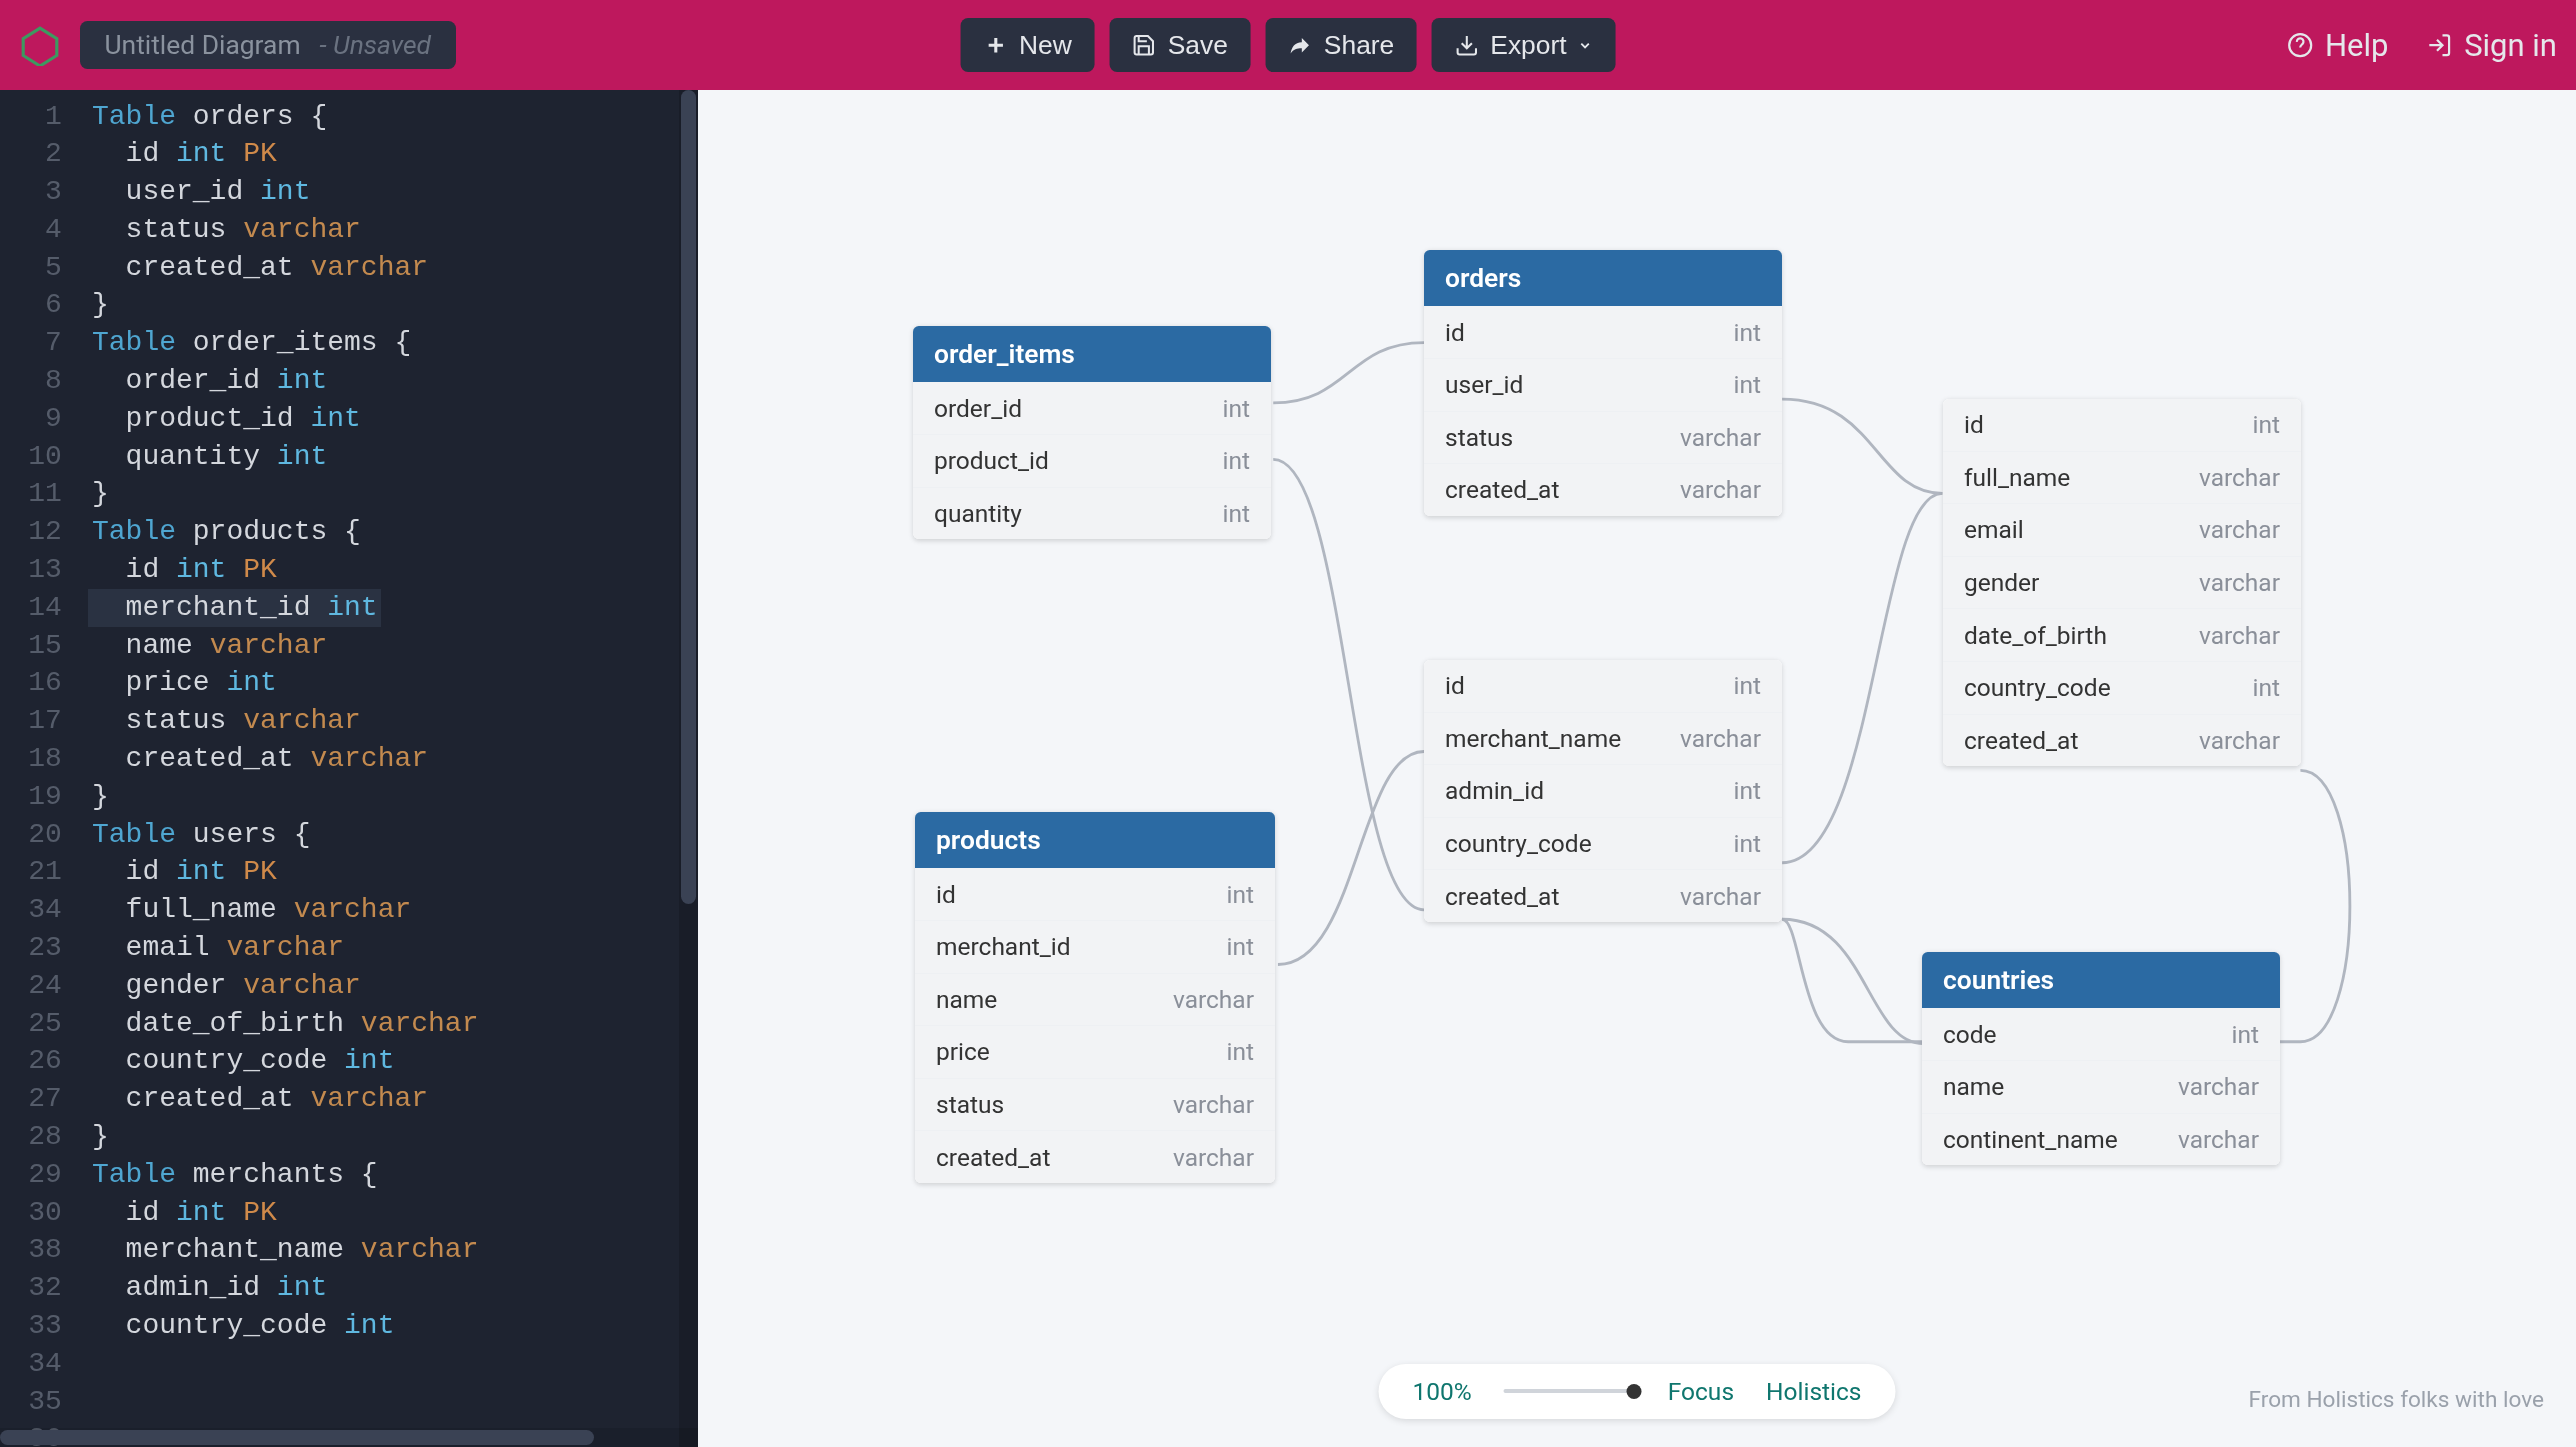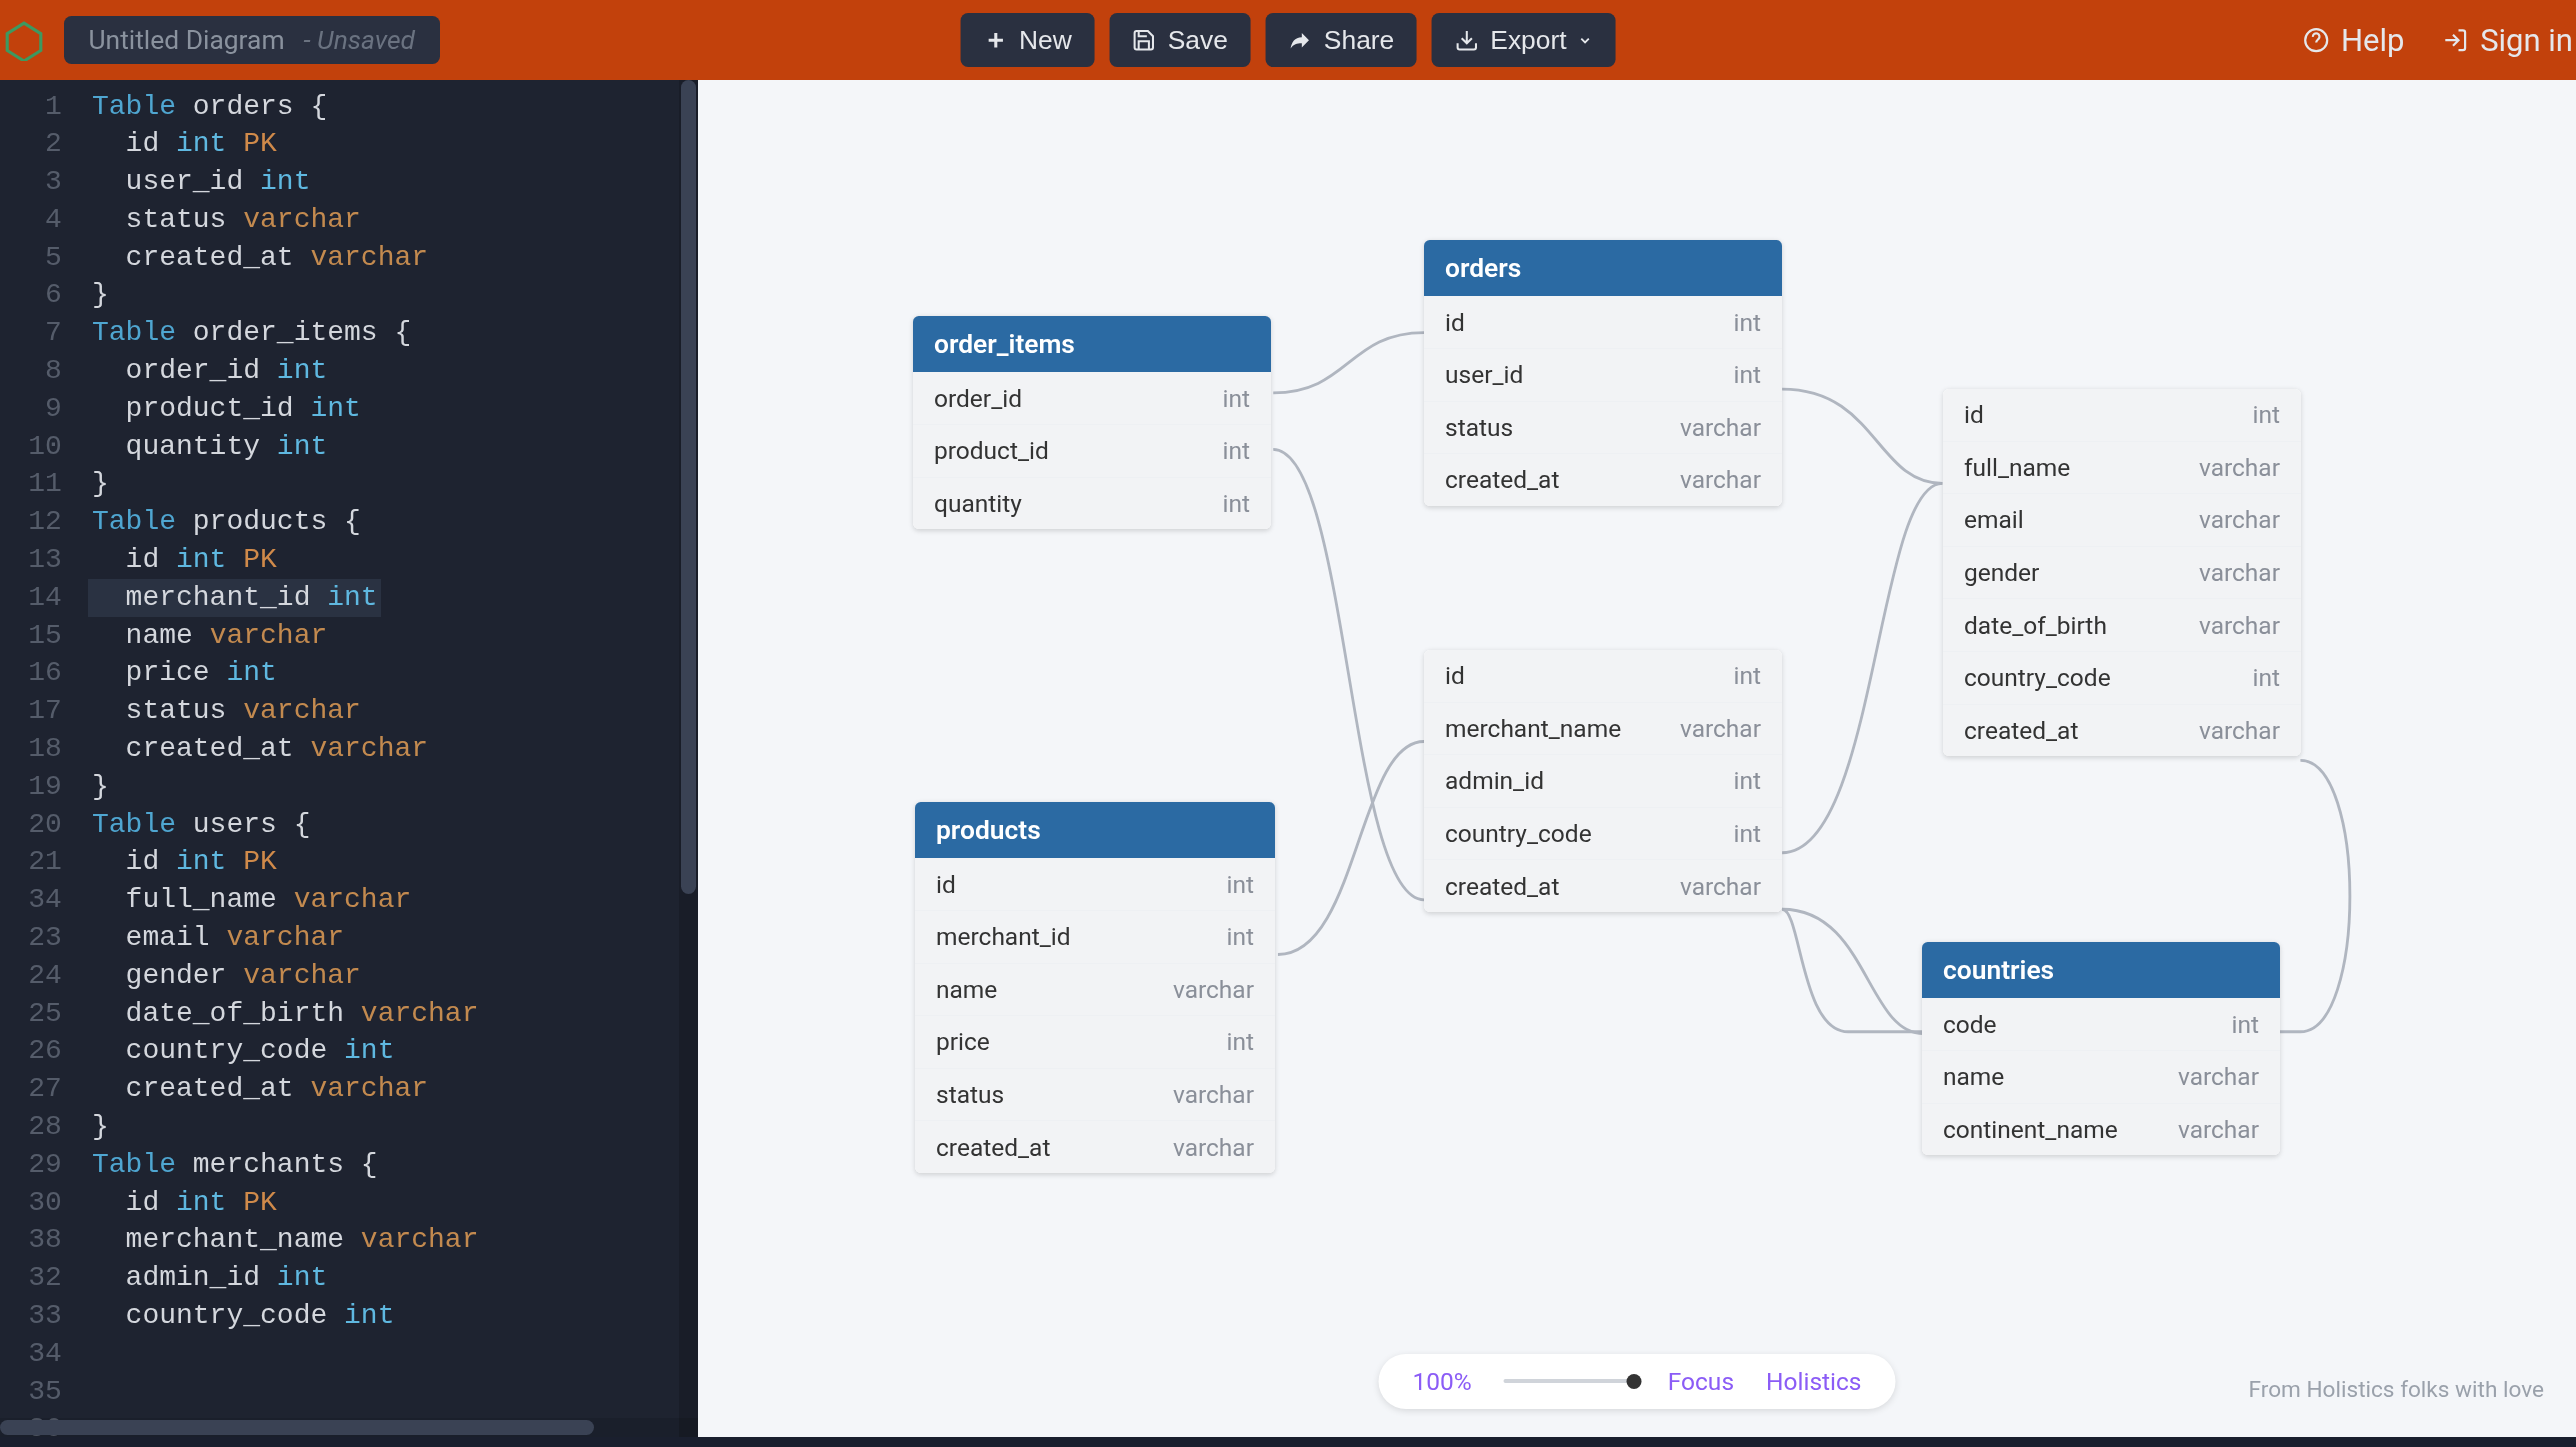--- a/index.html
+++ b/index.html
@@ -6,25 +6,25 @@
 body {
   font-family: -apple-system, BlinkMacSystemFont, "Segoe UI", Roboto, sans-serif;
   background: #1a1f2e;
   color: #fff;
   overflow: hidden;
   width: 2576px;
   height: 1447px;
   transform-origin: top left;
 }
 .topbar {
-  height: 80px;
-  background: #c2410c;
+  height: 90px;
+  background: #be185d;
   display: flex;
   align-items: center;
-  padding: 0 3px;
+  padding: 0 19px;
   gap: 19px;
 }
 .logo {
   width: 42px;
   height: 42px;
 }
 .title-chip {
   background: #2a3040;
   border-radius: 7.5px;
   padding: 9.4px 24.5px;
@@ -181,21 +181,21 @@
   left: 50%;
   transform: translateX(-50%);
   background: #fff;
   border-radius: 38px;
   padding: 13.2px 34px;
   display: flex;
   align-items: center;
   gap: 32px;
   box-shadow: 0 1.9px 7.5px rgba(0,0,0,0.12);
   font-size: 24.5px;
-  color: #8b5cf6;
+  color: #0f766e;
 }
 .zoom-slider {
   width: 132px;
   height: 3.8px;
   background: #d0d4da;
   border-radius: 1.9px;
   position: relative;
 }
 .zoom-slider::after {
   content: "";

